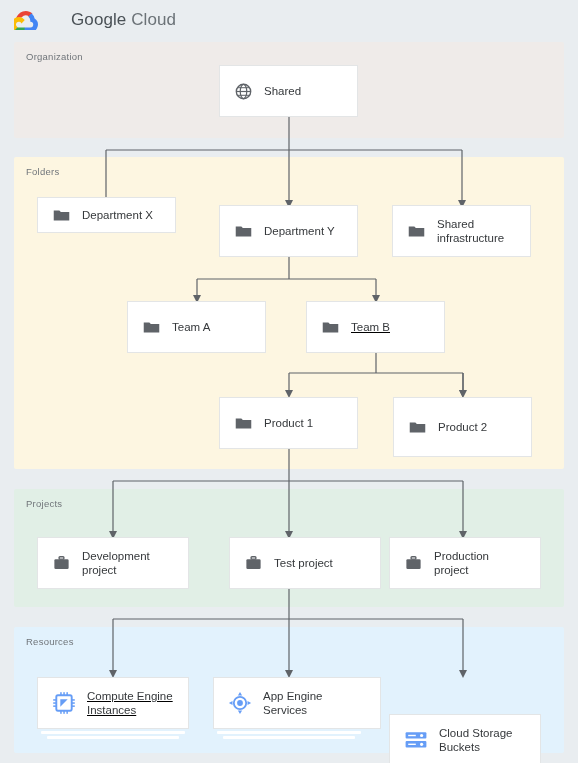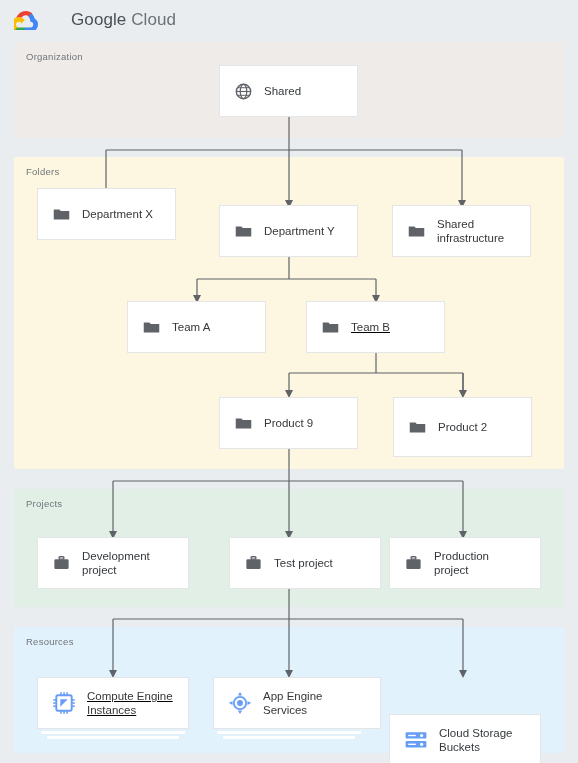--- a/index.html
+++ b/index.html
@@ -169,21 +169,21 @@
     <svg class="node-icon" width="19" height="19" viewBox="0 0 24 24">
       <circle cx="12" cy="12" r="9.1" fill="none" stroke="#5F6368" stroke-width="1.7"></circle>
       <ellipse cx="12" cy="12" rx="4.1" ry="9.1" fill="none" stroke="#5F6368" stroke-width="1.5"></ellipse>
       <line x1="2.9" y1="12" x2="21.1" y2="12" stroke="#5F6368" stroke-width="1.5"></line>
       <line x1="4.6" y1="7.2" x2="19.4" y2="7.2" stroke="#5F6368" stroke-width="1.3"></line>
       <line x1="4.6" y1="16.8" x2="19.4" y2="16.8" stroke="#5F6368" stroke-width="1.3"></line>
     </svg>
     <span class="node-label">Shared</span>
   </div>
 
-  <div class="node" style="left:37px; top:188px; width:139px; height:52px;">
+  <div class="node" style="left:37px; top:197px; width:139px; height:36px;">
     <svg class="node-icon" width="19" height="19" viewBox="0 0 24 24">
       <path d="M2.2 5.6h7.1l1.9 2.1h10.6v10.7H2.2z" fill="#5F6368"></path>
     </svg>
     <span class="node-label">Department X</span>
   </div>
 
   <div class="node" style="left:219px; top:205px; width:139px; height:52px;">
     <svg class="node-icon" width="19" height="19" viewBox="0 0 24 24">
       <path d="M2.2 5.6h7.1l1.9 2.1h10.6v10.7H2.2z" fill="#5F6368"></path>
     </svg>
@@ -209,21 +209,21 @@
     <svg class="node-icon" width="19" height="19" viewBox="0 0 24 24">
       <path d="M2.2 5.6h7.1l1.9 2.1h10.6v10.7H2.2z" fill="#5F6368"></path>
     </svg>
     <span class="node-label">Team B</span>
   </div>
 
   <div class="node" style="left:219px; top:397px; width:139px; height:52px;">
     <svg class="node-icon" width="19" height="19" viewBox="0 0 24 24">
       <path d="M2.2 5.6h7.1l1.9 2.1h10.6v10.7H2.2z" fill="#5F6368"></path>
     </svg>
-    <span class="node-label">Product 9</span>
+    <span class="node-label">Product 1</span>
   </div>
 
   <div class="node" style="left:393px; top:397px; width:139px; height:60px;">
     <svg class="node-icon" width="19" height="19" viewBox="0 0 24 24">
       <path d="M2.2 5.6h7.1l1.9 2.1h10.6v10.7H2.2z" fill="#5F6368"></path>
     </svg>
     <span class="node-label">Product 2</span>
   </div>
 
   <div class="node" style="left:37px; top:537px; width:152px; height:52px;">

